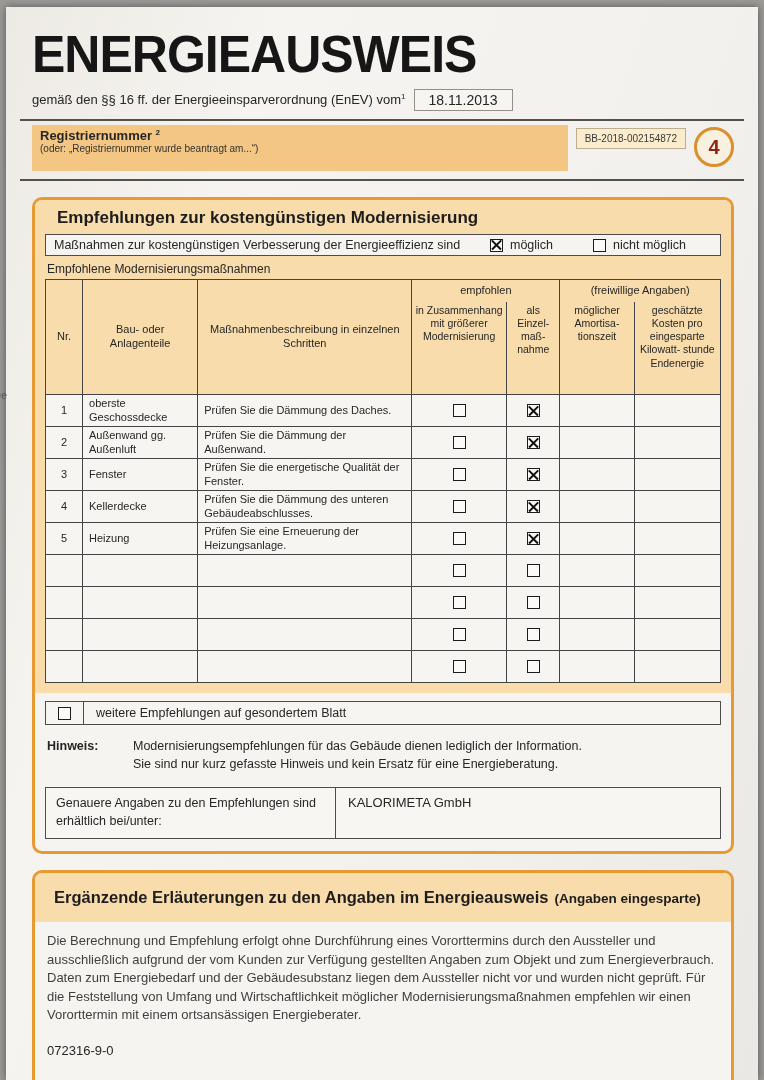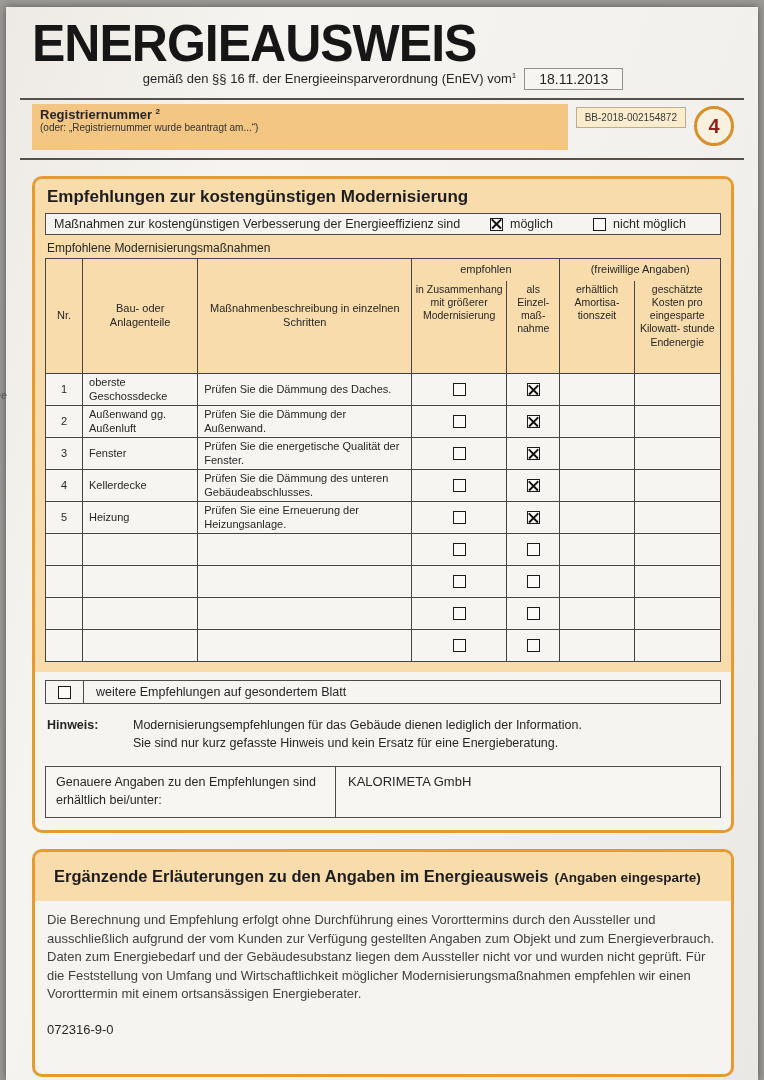--- a/index.html
+++ b/index.html
@@ -8,30 +8,30 @@
     background:#9d9b98;
     font-family:"Liberation Sans", sans-serif;
     color:#262626;
     -webkit-font-smoothing:antialiased;
   }
   .paper{
     position:absolute;left:6px;top:7px;right:6px;bottom:0;
     background:linear-gradient(108deg,#edeae5 0%,#f6f4f0 25%,#f3f1ed 65%,#eae8e4 100%);
     box-shadow:0 0 8px rgba(0,0,0,.45);
   }
-  .content{position:relative;padding:5px 24px 0 26px;height:100%;box-sizing:border-box;}
+  .content{position:relative;padding:16px 24px 0 26px;height:100%;box-sizing:border-box;}
 
   
   .title-row{display:flex;align-items:flex-end;}
   h1.doc-title{
     margin:6px 0 0 0;font-size:50px;line-height:1;font-weight:800;
     letter-spacing:-1px;color:#161616;transform:scaleY(1.04);
   }
   .doc-subtitle{font-size:21px;font-weight:bold;margin-left:14px;margin-bottom:6px;color:#1c1c1c;}
-  .law-row{display:flex;align-items:center;font-size:13px;justify-content:center;}
+  .law-row{display:flex;align-items:center;margin-top:10px;font-size:13px;}
   .date-box{border:1.5px solid #949088;padding:2px 14px;margin-left:8px;font-size:14px;background:#f7f5f1;}
   sup{font-size:62%;vertical-align:super;}
 
   .hr{height:2px;background:#555049;margin:8px -10px 0 -12px;}
 
   .band-row{display:flex;align-items:flex-start;margin-top:4px;gap:8px;}
   .band{
     flex:1;background:#f4c684;height:46px;
     display:flex;justify-content:space-between;align-items:flex-end;
     padding:3px 10px 5px 8px;box-sizing:border-box;
@@ -47,21 +47,21 @@
   .page-circle{
     width:34px;height:34px;border-radius:50%;
     border:3px solid #d98f2b;background:#f9f1e0;
     color:#8e2418;font-weight:bold;font-size:20px;
     display:flex;align-items:center;justify-content:center;margin-top:2px;flex:0 0 auto;
   }
 
   
   .box{border:3px solid #e79a33;border-radius:10px;margin-top:16px;overflow:hidden;background:#f6f4f0;}
   .box1 .peach{background:#f8dcab;padding:8px 10px 10px 10px;}
-  .box1 h2{margin:0 0 6px 2px;font-size:17px;color:#1d1d1d;}
+  .box1 h2{margin:0 0 6px 12px;font-size:17px;color:#1d1d1d;}
   .intro-strip{
     border:1.5px solid #4c4c4c;background:#f6f4f0;
     display:flex;align-items:center;padding:3px 8px;font-size:12.5px;gap:14px;
   }
   .intro-strip .intro-text{flex:1;}
   .opt{display:inline-flex;align-items:center;gap:7px;margin-right:26px;white-space:nowrap;}
   .tbl-caption{font-size:12px;margin:6px 0 3px 2px;}
 
   table{width:100%;border-collapse:collapse;table-layout:fixed;}
   th,td{border:1.2px solid #444;font-weight:normal;}
@@ -165,21 +165,21 @@
             <tr class="group">
               <th rowspan="2" class="span3">Nr.</th>
               <th rowspan="2" class="span3">Bau- oder Anlagenteile</th>
               <th rowspan="2" class="span3">Maßnahmenbeschreibung in einzelnen Schritten</th>
               <th colspan="2" class="g">empfohlen</th>
               <th colspan="2" class="g">(freiwillige Angaben)</th>
             </tr>
             <tr class="sub">
               <th>in Zusammenhang mit größerer Modernisierung</th>
               <th>als Einzel- maß- nahme</th>
-              <th>erhältlich Amortisa- tionszeit</th>
+              <th>möglicher Amortisa- tionszeit</th>
               <th>geschätzte Kosten pro eingesparte Kilowatt- stunde Endenergie</th>
             </tr>
           </thead>
           <tbody>
             <tr>
               <td class="c">1</td>
               <td>oberste Geschossdecke</td>
               <td>Prüfen Sie die Dämmung des Daches.</td>
               <td class="c"><span class="cb"></span></td>
               <td class="c"><span class="cb checked"></span></td>

